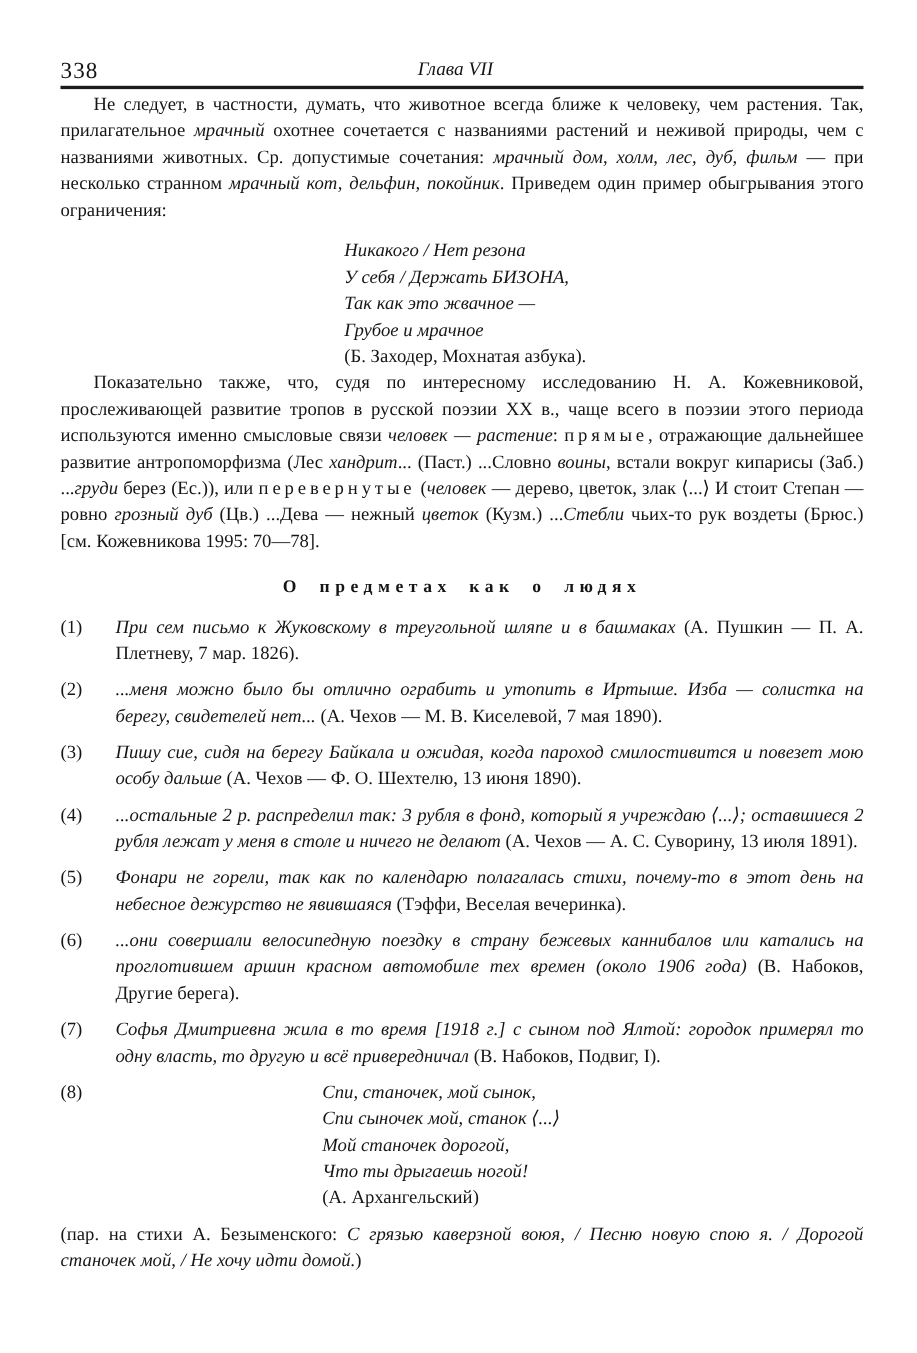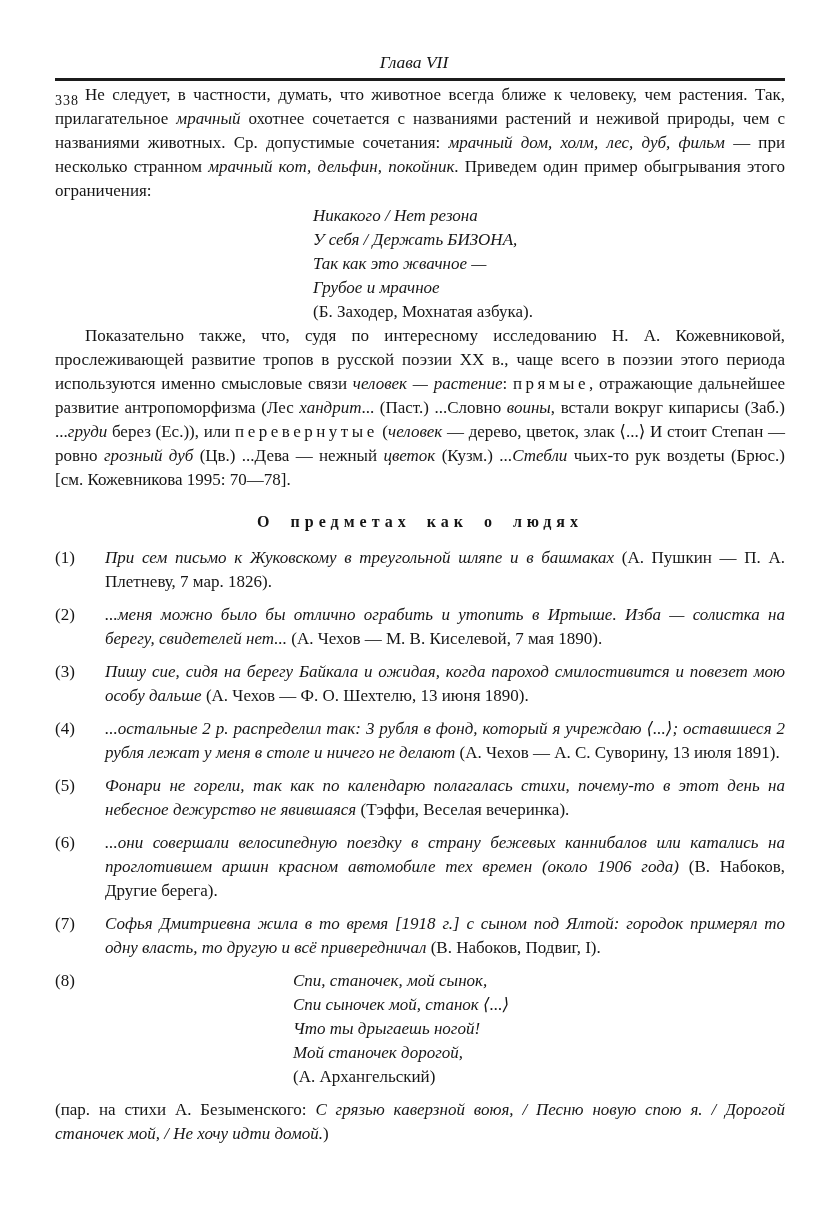--- a/index.html
+++ b/index.html
@@ -15,23 +15,22 @@
     color: #151515;
     font-size: 17px;
     overflow: hidden;
   }
   .running-head {
     position: relative;
     height: 28px;
   }
   .page-num {
     position: absolute; left: 0; top: 2px;
-    font-size: 14px;
+    font-size: 21px;
     letter-spacing: 1px;
-    margin-top: 41px;
   }
   .chapter {
     position: absolute; left: 0; right: 12px; top: 2px;
     text-align: center;
     font-style: italic;
     font-size: 17.5px;
   }
   .head-rule {
     height: 0;
     border-bottom: 3px solid #1c1c1c;
@@ -39,21 +38,21 @@
   }
   p.body {
     margin: 0;
     text-align: justify;
     line-height: 24px;
     hyphens: auto;
   }
   .para1 { margin-top: 25px; text-indent: 30px; }
   .para2 { margin-top: 9px;  text-indent: 30px; }
   .verse { line-height: 24px; }
-  .verse-1 { margin-left: 258px; margin-top: 1px; }
+  .verse-1 { margin-left: 258px; margin-top: 13px; }
   .verse-2 { margin-left: 188px; }
   .section-title {
     margin: 21px 0 15px 0;
     text-align: center;
     font-weight: bold;
     font-size: 16px;
     letter-spacing: 5px;
     word-spacing: 7px;
   }
   .item {
@@ -136,22 +135,22 @@
     <span class="item-num">(7)</span>
     <div class="item-body"><span class="seg-i">Софья Дмитриевна жила в то время [1918 г.] с сыном под Ялтой: городок </span><span class="seg-bi">примерял</span><span class="seg-i"> то одну власть, то другую и всё </span><span class="seg-bi">привередничал</span><span class="seg-r"> (В. Набоков, Подвиг, I).</span></div>
   </div>
 
   <div class="item">
     <span class="item-num">(8)</span>
     <div class="item-body">
       <div class="verse verse-2">
           <div class="verse-line"><span class="seg-i">Спи, станочек, мой сынок,</span></div>
           <div class="verse-line"><span class="seg-i">Спи сыночек мой, станок ⟨...⟩</span></div>
+          <div class="verse-line"><span class="seg-i">Мой станочек дорогой,</span></div>
           <div class="verse-line"><span class="seg-i">Что ты дрыгаешь ногой!</span></div>
-          <div class="verse-line"><span class="seg-i">Мой станочек дорогой,</span></div>
           <div class="verse-line"><span class="seg-r">(А. Архангельский)</span></div>
         </div>
     </div>
   </div>
 
   <p class="body note"><span class="seg-r">(пар. на стихи А. Безыменского: </span><span class="seg-i">С грязью каверзной воюя, / Песню новую спою я. / Дорогой станочек мой, / Не хочу идти домой.</span><span class="seg-r">)</span></p>
 
 </div>
 
 </body></html>

